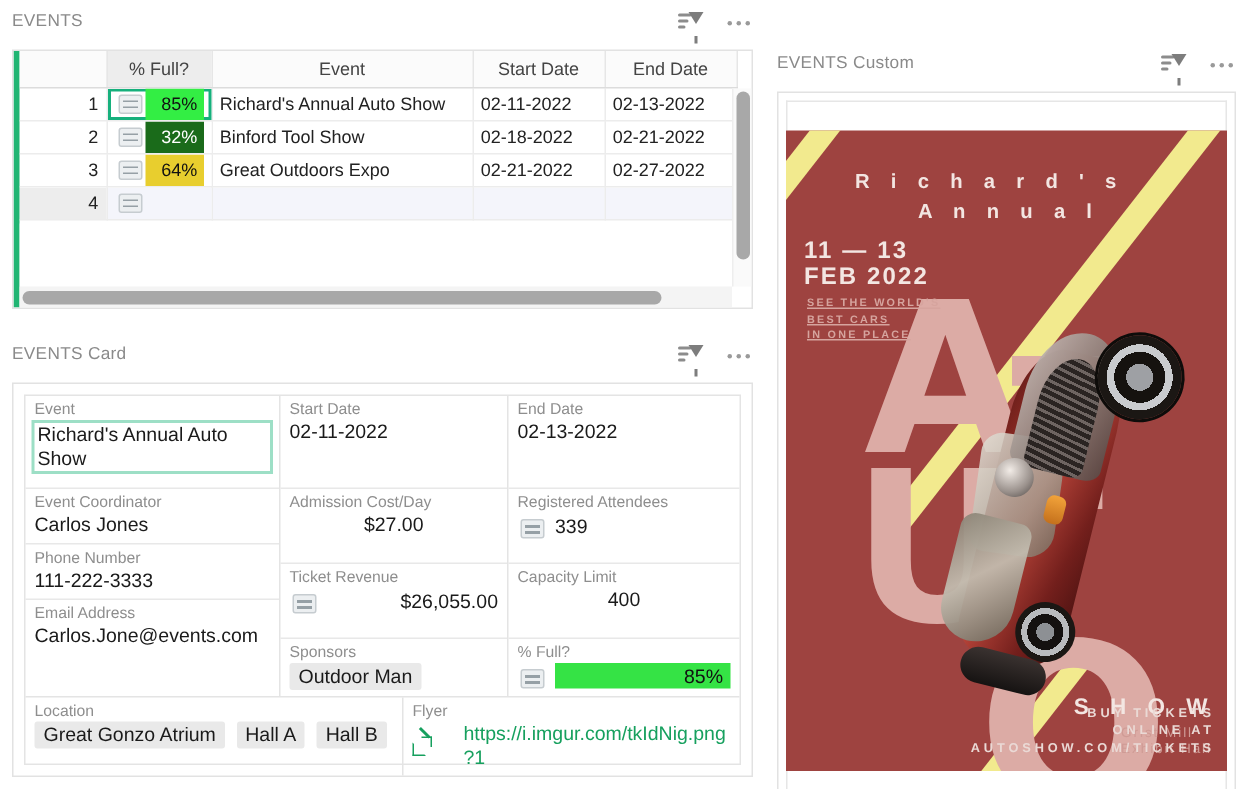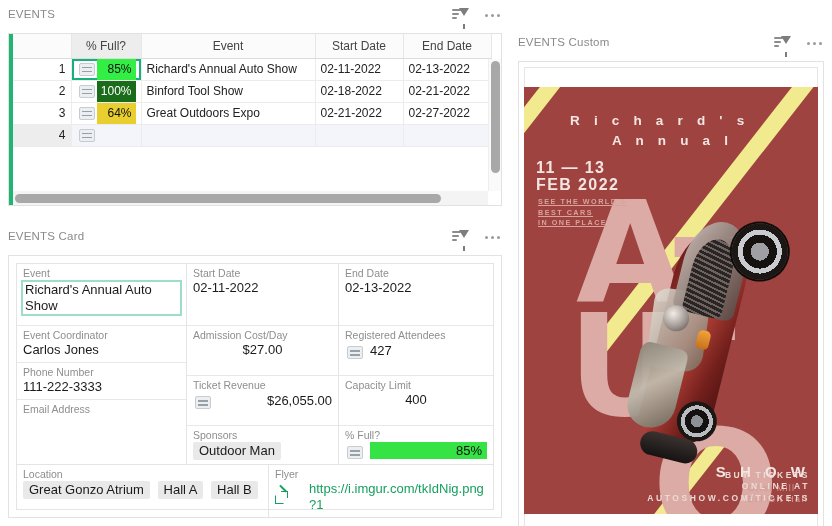--- a/index.html
+++ b/index.html
@@ -362,21 +362,21 @@
               </td>
               <td>Richard's Annual Auto Show</td>
               <td class="c-date">02-11-2022</td>
               <td class="c-date">02-13-2022</td>
             </tr>
             <tr>
               <td class="rownum">2</td>
               <td class="pctcell">
                 <div class="pct-wrap">
                   <div class="expand-btn"></div>
-                  <div class="pct-fill" style="background:#1a6b1a;color:#fff">100%</div>
+                  <div class="pct-fill" style="background:#1a6b1a;color:#fff">32%</div>
                 </div>
               </td>
               <td>Binford Tool Show</td>
               <td class="c-date">02-18-2022</td>
               <td class="c-date">02-21-2022</td>
             </tr>
             <tr>
               <td class="rownum">3</td>
               <td class="pctcell">
                 <div class="pct-wrap">
@@ -445,20 +445,21 @@
             <div class="fld">
               <div class="lab">Event Coordinator</div>
               <div class="val">Carlos Jones</div>
             </div>
             <div class="fld">
               <div class="lab">Phone Number</div>
               <div class="val">111-222-3333</div>
             </div>
             <div class="fld">
               <div class="lab">Email Address</div>
+              <div class="val">Carlos.Jone@events.com</div>
             </div>
           </div>
 
           <div class="col-mid">
             <div class="fld h-big">
               <div class="lab">Start Date</div>
               <div class="val">02-11-2022</div>
             </div>
             <div class="fld h-med">
               <div class="lab">Admission Cost/Day</div>
@@ -481,21 +482,21 @@
 
           <div class="col-right">
             <div class="fld h-big">
               <div class="lab">End Date</div>
               <div class="val">02-13-2022</div>
             </div>
             <div class="fld h-med">
               <div class="lab">Registered Attendees</div>
               <div class="val row">
                 <span class="expand-btn"></span>
-                <span>427</span>
+                <span>339</span>
               </div>
             </div>
             <div class="fld h-med">
               <div class="lab">Capacity Limit</div>
               <div class="val right">400</div>
             </div>
             <div class="fld">
               <div class="lab">% Full?</div>
               <div class="val bar-pct">
                 <span class="expand-btn"></span>

